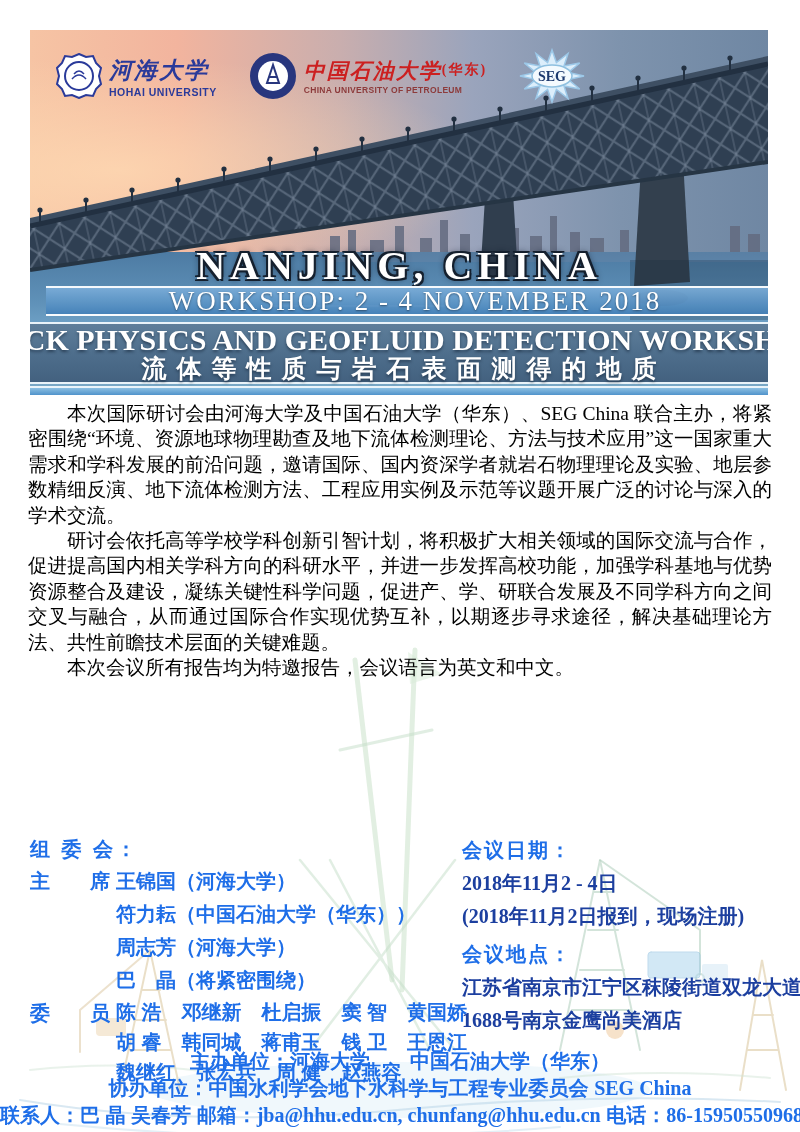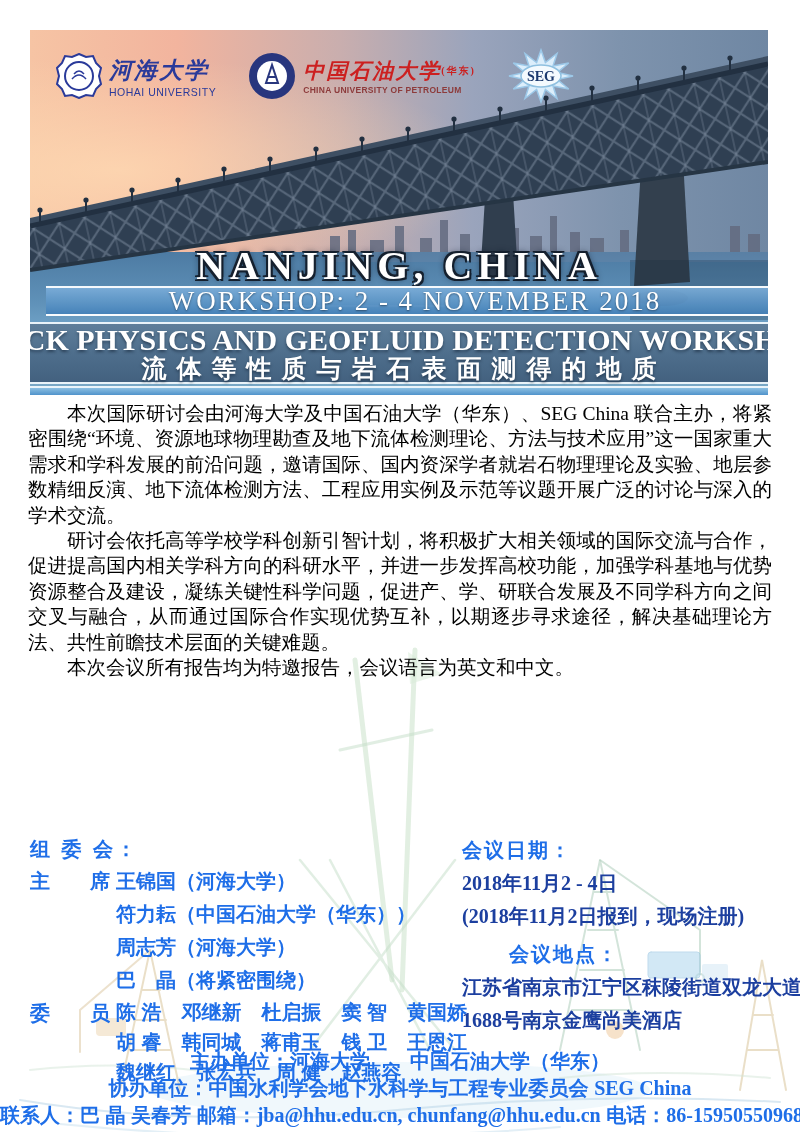--- a/index.html
+++ b/index.html
@@ -7,23 +7,23 @@
           font-family:"Liberation Serif","DejaVu Serif",serif;}
   
   .sketch{position:absolute;left:0;top:630px;width:800px;height:502px;z-index:0;}
   
   .hero{position:absolute;left:30px;top:30px;width:738px;height:365px;overflow:hidden;z-index:2;}
   .hero .photo{position:absolute;left:0;top:0;width:738px;height:365px;display:block;}
   .logos{position:absolute;left:26px;top:18px;display:flex;align-items:center;gap:32px;z-index:3;}
   .logo{display:flex;align-items:center;gap:7px;}
   .logo .cn{font-weight:700;font-style:italic;letter-spacing:2px;}
   .hohai .cn{color:#2a3a9a;font-size:23px;}
-  .hohai .en{color:#2a3a9a;font-size:10.5px;font-weight:400;font-family:"Liberation Sans",sans-serif;letter-spacing:.5px;}
+  .hohai .en{color:#2a3a9a;font-size:10.5px;font-weight:700;font-family:"Liberation Sans",sans-serif;letter-spacing:.5px;}
   .cup .cn{color:#cc2020;font-size:21px;}
-  .cup .branch{color:#cc2020;font-size:10px;font-style:normal;font-weight:700;vertical-align:4px;}
+  .cup .branch{color:#cc2020;font-size:14px;font-style:normal;font-weight:700;vertical-align:4px;}
   .cup .en{color:#8d3b3b;font-size:8.5px;font-weight:700;font-family:"Liberation Sans",sans-serif;letter-spacing:.3px;}
   
   .nanjing{position:absolute;left:0;top:212px;width:100%;text-align:center;z-index:3;
            color:#ffffff;font-size:40px;font-weight:700;letter-spacing:5px;
            text-shadow:-2px -2px 0 #15202e,2px -2px 0 #15202e,-2px 2px 0 #15202e,2px 2px 0 #15202e,0 0 7px rgba(8,18,32,.85);}
   .date-band{position:absolute;left:0;top:256px;width:100%;height:26px;z-index:3;
              background:linear-gradient(180deg,rgba(125,175,218,.88),rgba(66,128,184,.88));
              border-top:2px solid rgba(255,255,255,.95);border-bottom:2px solid rgba(255,255,255,.95);
              text-align:center;color:#fff;font-size:27px;line-height:26px;letter-spacing:2px;
              text-shadow:0 1px 2px rgba(20,40,60,.6);margin-left:16px;}
@@ -48,21 +48,21 @@
   .c-heading{letter-spacing:3px;line-height:24px;margin-bottom:4px;}
   .c-row{display:flex;align-items:flex-start;}
   .c-label{width:86px;flex:none;line-height:33px;}
   .chair-name{line-height:33px;white-space:nowrap;}
   .member-row{line-height:30px;white-space:nowrap;}
   
   .meeting{position:absolute;left:462px;top:840px;width:320px;z-index:1;font-size:20px;}
   .m-heading{font-family:"Liberation Sans","DejaVu Sans",sans-serif;font-weight:700;color:#1e6ee8;
              letter-spacing:2px;line-height:20px;margin-bottom:13px;}
   .m-line{color:#1c3f9f;font-weight:600;line-height:20px;margin-bottom:13px;white-space:nowrap;}
-  .m-gap{margin-top:18px;margin-left:47px;}
+  .m-gap{margin-top:18px;}
   
   .footer{position:absolute;left:0;top:1048px;width:800px;z-index:1;text-align:center;
           font-family:"Liberation Sans","DejaVu Sans",sans-serif;font-weight:700;
           color:#1e6ee8;font-size:20px;}
   .f-line{line-height:26px;margin-bottom:1px;white-space:nowrap;}
   .latin{font-family:"Liberation Serif","DejaVu Serif",serif;font-weight:600;}
 </style>
 </head>
 <body>
 

